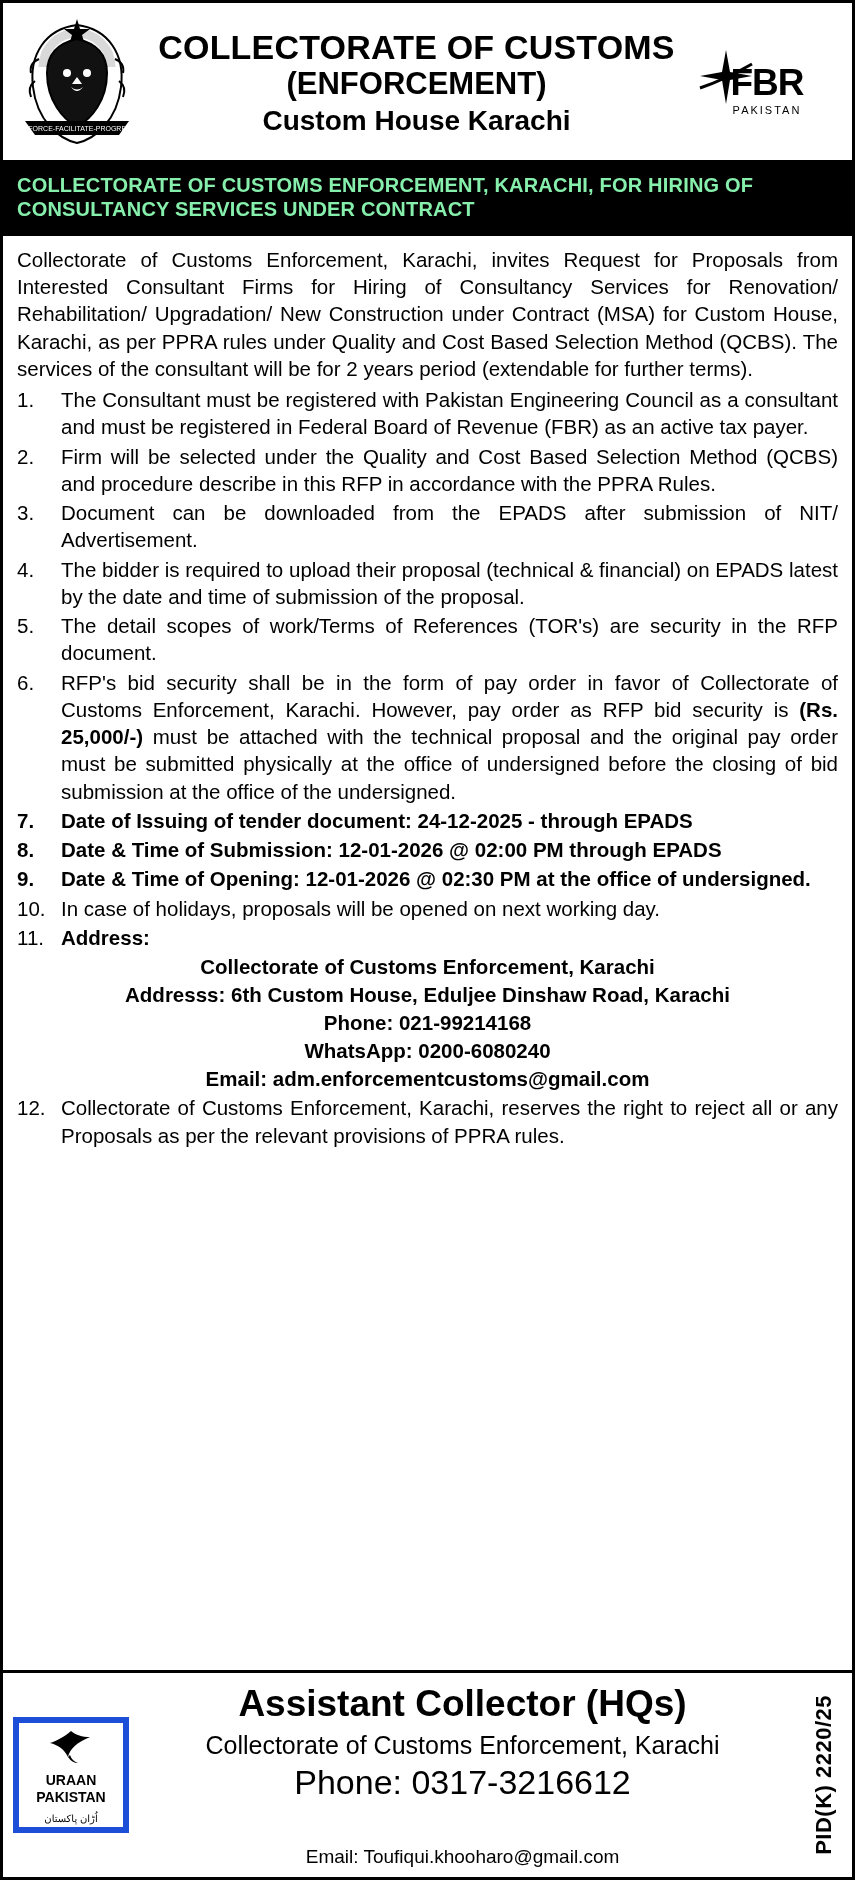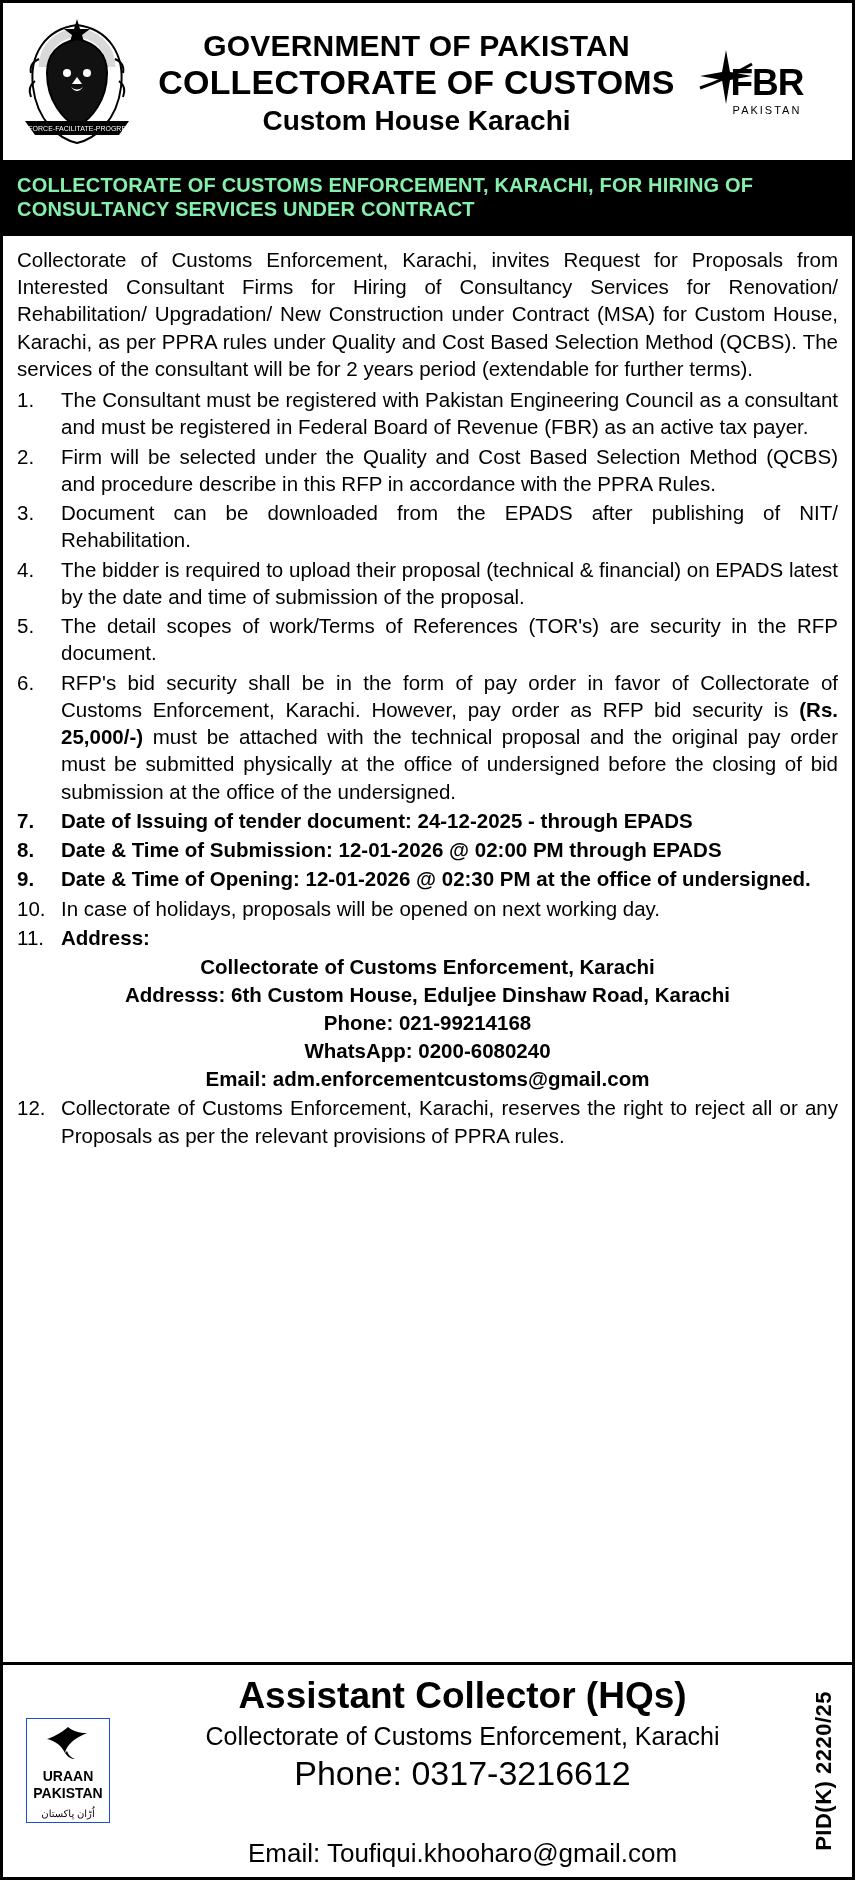--- a/index.html
+++ b/index.html
@@ -165,24 +165,24 @@
     padding: 8px 6px 8px 10px;
     min-height: 170px;
     box-sizing: border-box;
   }
   .uraan {
     flex: 0 0 110px;
     width: 110px;
     text-align: center;
   }
   .uraan-box {
-    border: 1px solid #1d4ed8;
+    border: 6px solid #1d4ed8;
     padding: 4px 2px 3px 2px;
     display: inline-block;
-    width: 84px;
+    width: 116px;
     box-sizing: border-box;
   }
   .uraan-name {
     font-size: 14px;
     font-weight: bold;
     line-height: 1.05;
     margin-top: 2px;
   }
   .uraan-urdu {
     font-size: 10px;
@@ -198,21 +198,21 @@
     font-weight: bold;
   }
   .footer-center .f2 {
     font-size: 25px;
     margin-top: 2px;
   }
   .footer-center .f3 {
     font-size: 34px;
   }
   .footer-center .f4 {
-    font-size: 26px;
+    font-size: 19px;
     margin-top: 42px;
   }
   .pid {
     flex: 0 0 44px;
     width: 44px;
     display: flex;
     align-items: center;
     justify-content: center;
   }
   .pid span {
@@ -257,22 +257,22 @@
         <g stroke="#000" stroke-width="2" fill="none">
           <path d="M20 64 q-8 6 -4 16"></path>
           <path d="M104 64 q8 6 4 16"></path>
           <path d="M24 42 q-10 4 -8 14"></path>
           <path d="M100 42 q10 4 8 14"></path>
         </g>
       </svg>
     </div>
 
     <div class="header-center">
-      <div class="l1">GOVERNMENT OF PAKISTAN</div>
       <div class="l2">COLLECTORATE OF CUSTOMS</div>
+      <div class="l3">(ENFORCEMENT)</div>
       <div class="l4">Custom House Karachi</div>
     </div>
 
     <div class="fbr">
       <div class="fbr-mark">
         <svg class="fbr-swoosh" viewBox="0 0 60 60" aria-hidden="true">
           <path d="M30 2 L34 24 L56 28 L34 32 L30 56 L26 32 L4 28 L26 24 Z" fill="#000"></path>
           <path d="M4 40 q24 -8 52 -24" stroke="#000" stroke-width="3" fill="none"></path>
         </svg>
         <div class="fbr-text">FBR</div>
@@ -294,21 +294,21 @@
         <span class="txt">The Consultant must be registered with Pakistan Engineering Council as a consultant and must be registered in Federal Board of Revenue (FBR) as an active tax payer.</span>
       </li>
 
       <li>
         <span class="num">2.</span>
         <span class="txt">Firm will be selected under the Quality and Cost Based Selection Method (QCBS) and procedure describe in this RFP in accordance with the PPRA Rules.</span>
       </li>
 
       <li>
         <span class="num">3.</span>
-        <span class="txt">Document can be downloaded from the EPADS after publishing of NIT/ Rehabilitation.</span>
+        <span class="txt">Document can be downloaded from the EPADS after submission of NIT/ Advertisement.</span>
       </li>
 
       <li>
         <span class="num">4.</span>
         <span class="txt">The bidder is required to upload their proposal (technical &amp; financial) on EPADS latest by the date and time of submission of the proposal.</span>
       </li>
 
       <li>
         <span class="num">5.</span>
         <span class="txt">The detail scopes of work/Terms of References (TOR's) are security in the RFP document.</span>

